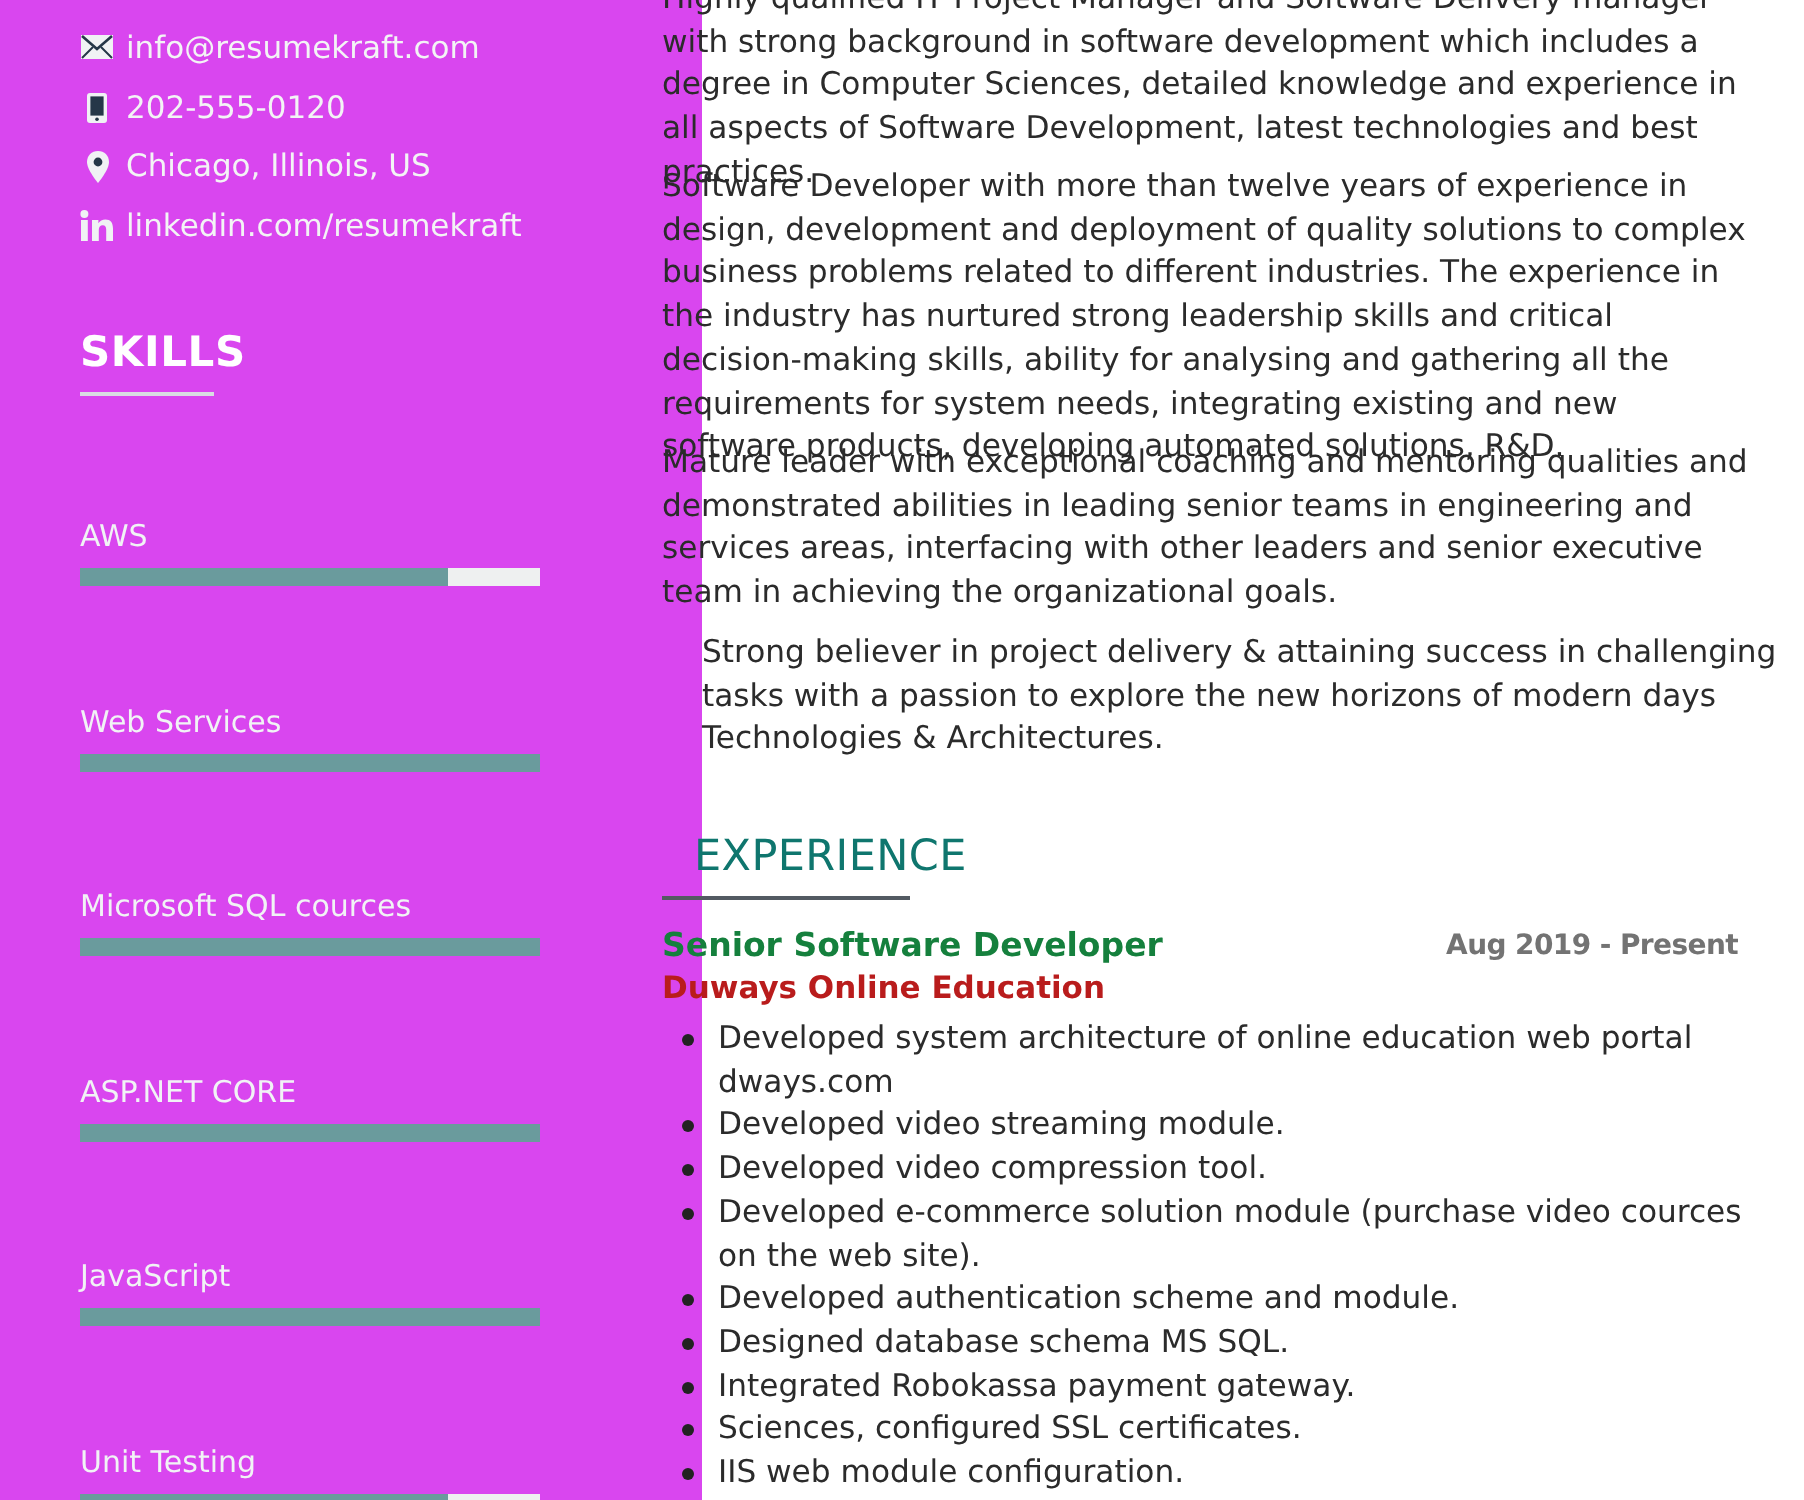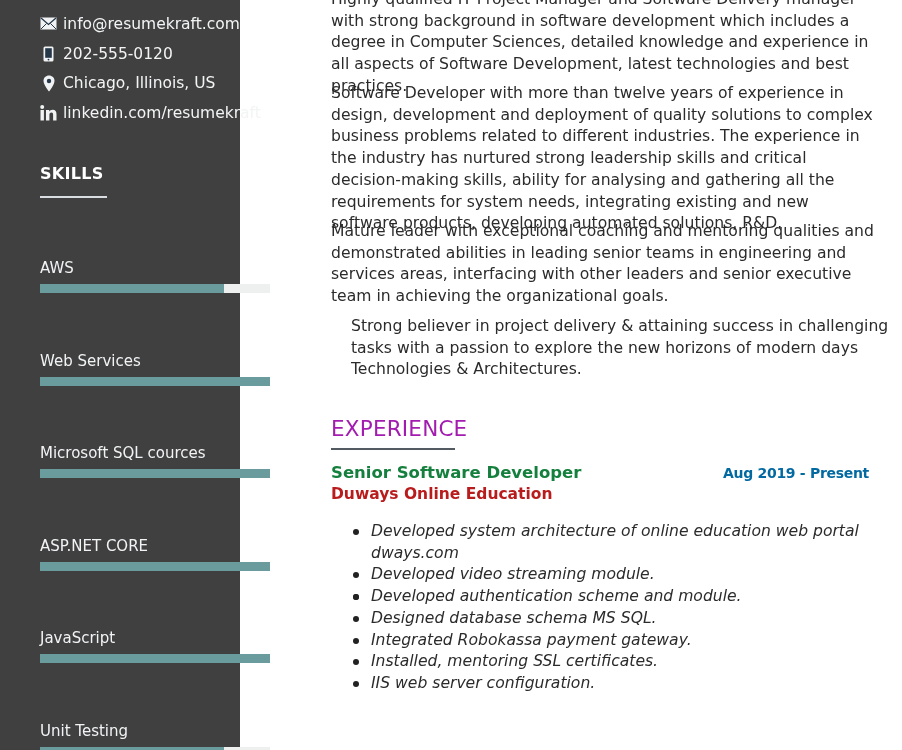--- a/index.html
+++ b/index.html
@@ -1,36 +1,36 @@
 <!DOCTYPE html>
 <html><head>
   <meta charset="utf-8">
   <style>
     html, body { margin:0; padding:0; }
     body { width:902px; height:750px; overflow:hidden; background:#ffffff; font-family:"DejaVu Sans", sans-serif; position:relative; }
-    .sidebar { position:absolute; left:0; top:0; width:240px; height:750px; background:#404040; color:#ffffff; }
+    .sidebar { position:absolute; left:0; top:0; width:351px; height:750px; background:#d946ef; color:#ffffff; }
     .contact { position:absolute; left:40px; top:9px; }
     .contact-row { display:flex; align-items:center; height:29.7px; font-size:15.5px; color:#f3f4f5; }
     .contact-icon { width:17px; height:17px; margin-right:6px; display:inline-flex; align-items:center; justify-content:center; }
     .contact-icon svg { display:block; }
-    .skills-title { position:absolute; left:40px; top:164px; font-size:16px; font-weight:bold; color:#ffffff; letter-spacing:0.3px; }
+    .skills-title { position:absolute; left:40px; top:164px; font-size:21px; font-weight:bold; color:#ffffff; letter-spacing:0.3px; }
     .skills-underline { position:absolute; left:40px; top:196px; width:67px; height:2px; background:#d9dde2; }
     .skills { position:absolute; left:40px; top:212px; width:230px; }
     .skill { height:45.6px; position:relative;margin-top:47px; }
     .skill-label { position:absolute; top:0; left:0; font-size:15px; color:#f1f3f5; white-space:nowrap; }
     .skill-bar { position:absolute; top:25px; left:0; width:230px; height:9px; background:#eef0f0; }
     .skill-fill { height:100%; background:#6a9b9d; }
     .main { position:absolute; left:331px; top:0; width:545px; color:#2b2b2b; }
     .para { font-size:15.6px; line-height:21.7px; margin:0; position:absolute; left:0; width:545px; }
-    .section-title { position:absolute; left:0; top:416px; font-size:21.5px; color:#a21caf; letter-spacing:0.2px; }
+    .section-title { position:absolute; left:16px; top:416px; font-size:21.5px; color:#0f766e; letter-spacing:0.2px; }
     .section-underline { position:absolute; left:0; top:448px; width:124px; height:2px; background:#535a62; }
     .job-title { position:absolute; left:0; top:463px; font-size:16.5px; font-weight:bold; color:#15803d; }
     .job-company { position:absolute; left:0; top:485px; font-size:15.5px; font-weight:bold; color:#b91c1c; }
-    .job-dates { position:absolute; right:7px; top:465px; font-size:14px; font-weight:bold; color:#0369a1; letter-spacing:-0.3px; }
-    .bullets { position:absolute; left:0; top:509px; width:545px; list-style:none; margin:12px; padding:0;font-style:italic; }
+    .job-dates { position:absolute; right:7px; top:465px; font-size:14px; font-weight:bold; color:#737373; letter-spacing:-0.3px; }
+    .bullets { position:absolute; left:0; top:509px; width:545px; list-style:none; margin:0; padding:0; }
     .bullets li { position:relative; padding-left:28px; font-size:15.6px; line-height:21.7px; color:#2b2b2b; }
     .bullets li .dot { position:absolute; left:10px; top:8px; width:6px; height:6px; border-radius:50%; background:#222; }
   </style>
 </head>
 <body>
 
 <div class="sidebar">
   <div class="contact">
     <div class="contact-row">
       <span class="contact-icon">
@@ -161,20 +161,21 @@
   <div class="section-title">EXPERIENCE</div>
   <div class="section-underline"></div>
 
   <div class="job-title">Senior Software Developer</div>
   <div class="job-company">Duways Online Education</div>
   <div class="job-dates">Aug 2019 - Present</div>
 
   <ul class="bullets">
     <li><span class="dot"></span><span>Developed system architecture of online education web portal dways.com</span></li>
     <li><span class="dot"></span><span>Developed video streaming module.</span></li>
-    <li><span class="dot"></span></li>
+    <li><span class="dot"></span><span>Developed video compression tool.</span></li>
+    <li><span class="dot"></span><span>Developed e-commerce solution module (purchase video cources on the web site).</span></li>
     <li><span class="dot"></span><span>Developed authentication scheme and module.</span></li>
     <li><span class="dot"></span><span>Designed database schema MS SQL.</span></li>
     <li><span class="dot"></span><span>Integrated Robokassa payment gateway.</span></li>
-    <li><span class="dot"></span><span>Installed, mentoring SSL certificates.</span></li>
-    <li><span class="dot"></span><span>IIS web server configuration.</span></li>
+    <li><span class="dot"></span><span>Sciences, configured SSL certificates.</span></li>
+    <li><span class="dot"></span><span>IIS web module configuration.</span></li>
   </ul>
 </div>
 
 </body></html>

